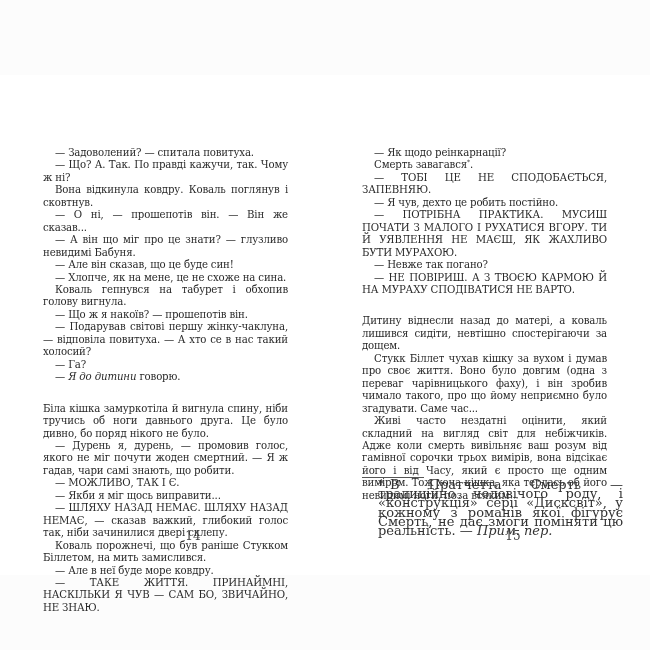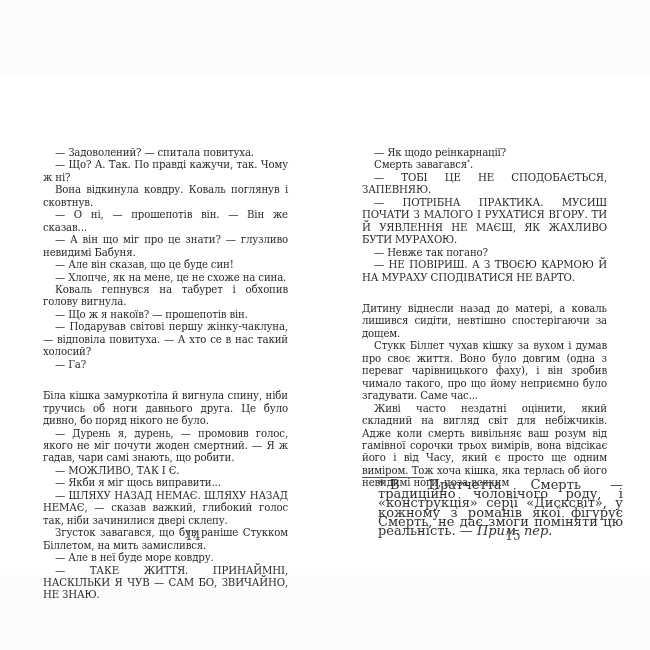--- a/index.html
+++ b/index.html
@@ -58,37 +58,39 @@
       <p>— Що? А. Так. По правді кажучи, так. Чому ж ні?</p>
       <p>Вона відкинула ковдру. Коваль поглянув і сковтнув.</p>
       <p>— О ні, — прошепотів він. — Він же сказав...</p>
       <p>— А він що міг про це знати? — глузливо невидимі Ба­буня.</p>
       <p>— Але він сказав, що це буде син!</p>
       <p>— Хлопче, як на мене, це не схоже на сина.</p>
       <p>Коваль гепнувся на табурет і обхопив голову вигнула.</p>
       <p>— Що ж я накоїв? — прошепотів він.</p>
       <p>— Подарував світові першу жінку-чаклуна, — відпові­ла повитуха. — А хто се в нас такий холосий?</p>
       <p>— Га?</p>
+      <p><span>— </span><em>Я до дитини</em><span> говорю.</span></p>
       <p class="noindent break">Біла кішка замуркотіла й вигнула спину, ніби тручись об ноги давнього друга. Це було дивно, бо поряд нікого не було.</p>
       <p>— Дурень я, дурень, — промовив голос, якого не міг по­чути жоден смертний. — Я ж гадав, чари самі знають, що робити.</p>
       <p>— МОЖЛИВО, ТАК І Є.</p>
       <p>— Якби я міг щось виправити...</p>
       <p>— ШЛЯХУ НАЗАД НЕМАЄ. ШЛЯХУ НАЗАД НЕМАЄ, — сказав важкий, глибокий голос так, ніби зачинилися две­рі склепу.</p>
-      <p>Згусток завагався, що був раніше Стукком Біллетом, на мить замислився.</p>
+      <p>Коваль порожнечі, що був раніше Стукком Біллетом, на мить замислився.</p>
       <p>— Але в неї буде море ковдру.</p>
       <p>— ТАКЕ ЖИТТЯ. ПРИНАЙМНІ, НАСКІЛЬКИ Я ЧУВ — САМ БО, ЗВИЧАЙНО, НЕ ЗНАЮ.</p>
     </div>
     <div class="folio">14</div>
   </div>
 
   <div class="page right">
     <div class="col">
       <p>— Як щодо реінкарнації?</p>
       <p><span>Смерть завагався</span><sup>*</sup><span>.</span></p>
       <p>— ТОБІ ЦЕ НЕ СПОДОБАЄТЬСЯ, ЗАПЕВНЯЮ.</p>
+      <p>— Я чув, дехто це робить постійно.</p>
       <p>— ПОТРІБНА ПРАКТИКА. МУСИШ ПОЧАТИ З МАЛОГО І РУХАТИСЯ ВГОРУ. ТИ Й УЯВЛЕННЯ НЕ МАЄШ, ЯК ЖАХ­ЛИВО БУТИ МУРАХОЮ.</p>
       <p>— Невже так погано?</p>
       <p>— НЕ ПОВІРИШ. А З ТВОЄЮ КАРМОЮ Й НА МУРАХУ СПОДІВАТИСЯ НЕ ВАРТО.</p>
       <p class="noindent break2">Дитину віднесли назад до матері, а коваль лишився сиді­ти, невтішно спостерігаючи за дощем.</p>
       <p>Стукк Біллет чухав кішку за вухом і думав про своє життя. Воно було довгим (одна з переваг чарівницького фаху), і він зробив чимало такого, про що йому неприєм­но було згадувати. Саме час...</p>
       <p>Живі часто нездатні оцінити, який складний на вигляд світ для небіжчиків. Адже коли смерть вивільняє ваш ро­зум від гамівної сорочки трьох вимірів, вона відсікає йо­го і від Часу, який є просто ще одним виміром. Тож хоча кішка, яка терлась об його невидимі ноги, поза всяким</p>
     </div>
     <div class="footnote-rule"></div>
     <div class="footnote"><span class="mark">*</span><span>В Пратчетта Смерть — традиційно чоловічого роду, і «конструкція» серії «Дисксвіт», у кожному з романів якої фігурує Смерть, не дає змоги поміняти цю реальність. — </span><em>Прим. пер.</em></div>
     <div class="folio">15</div>

